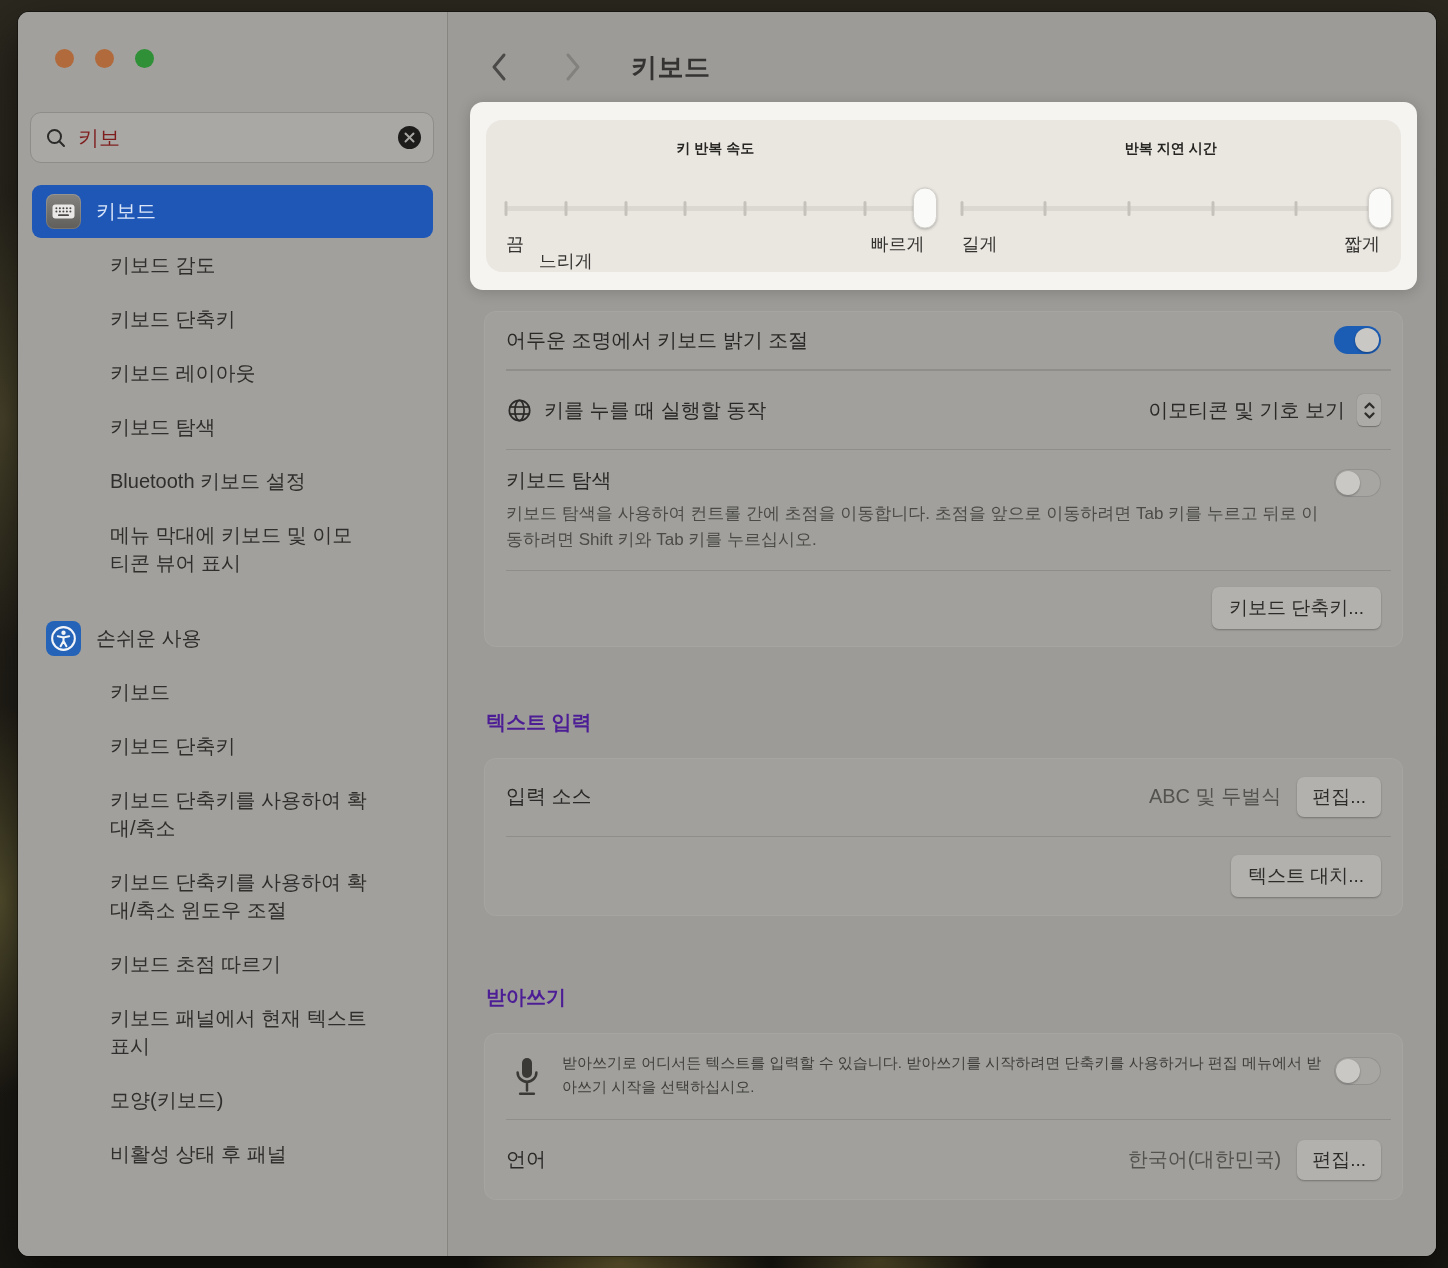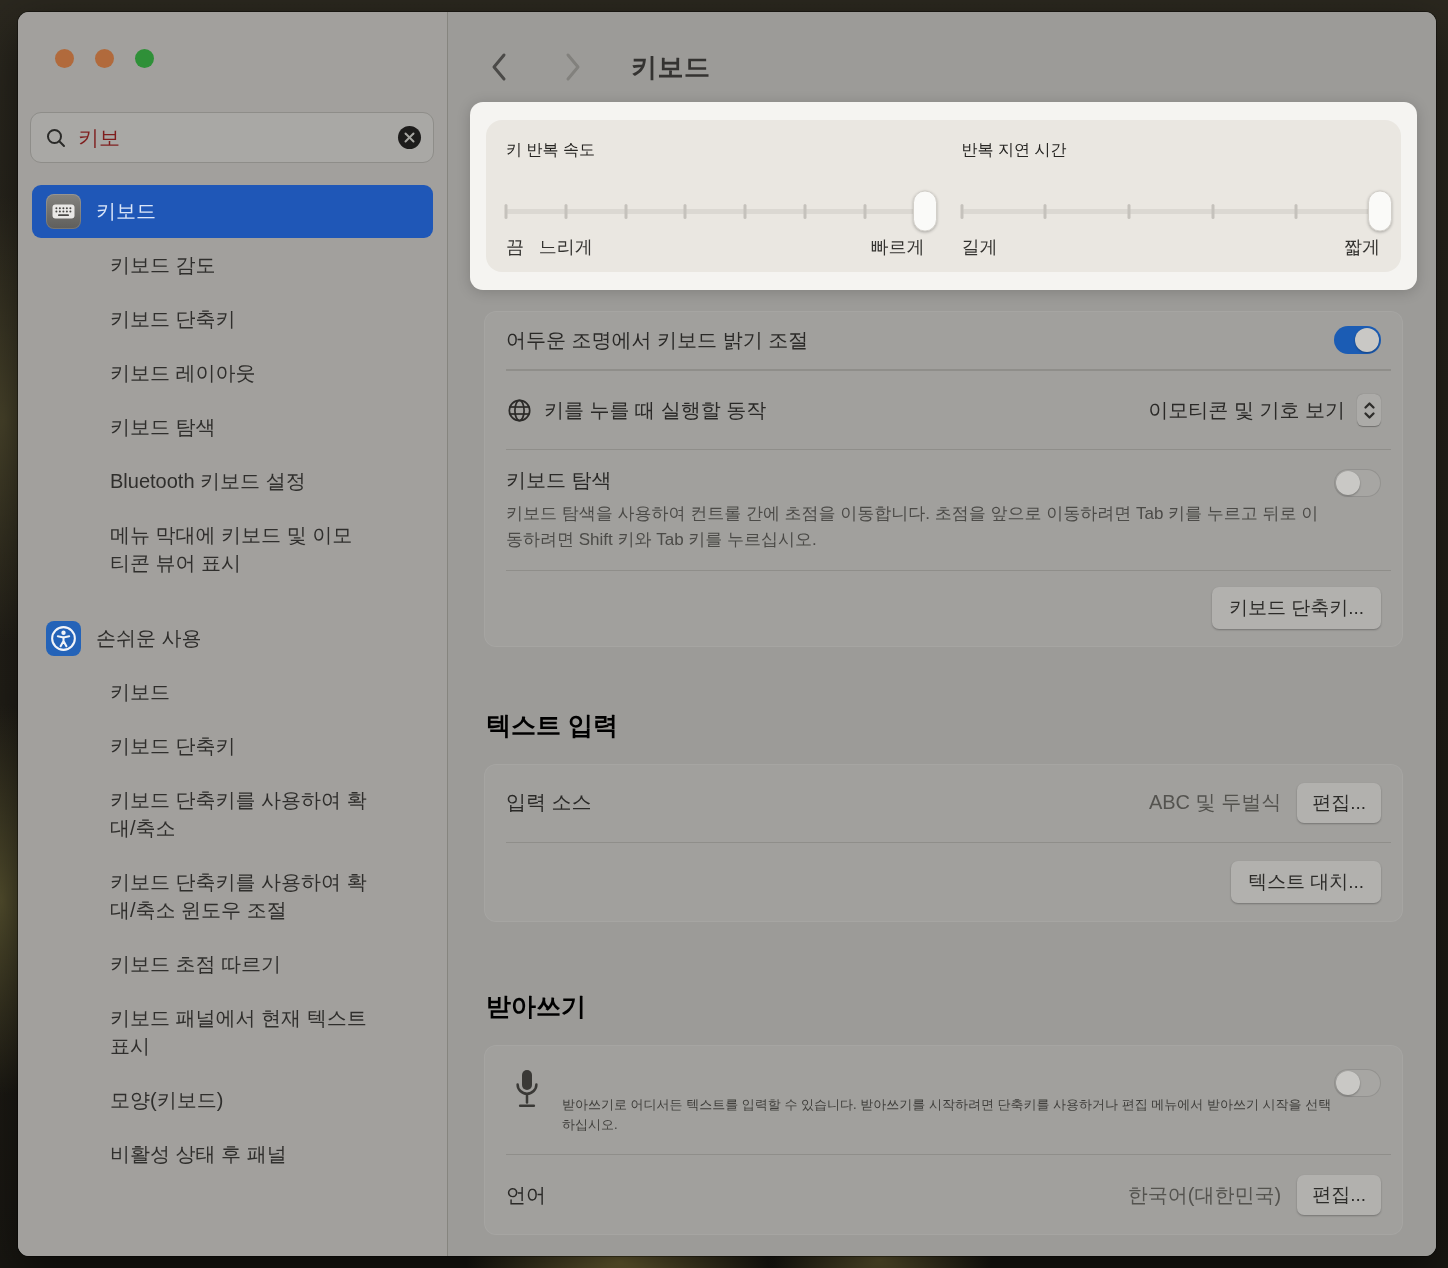--- a/index.html
+++ b/index.html
@@ -70,31 +70,31 @@
   
   .highlight {
     margin:16px -14px 0 -14px; height:188px; border-radius:13px; background:#f5f4f1;
     padding:18px 16px; box-shadow:0 2px 14px rgba(0,0,0,.18);
   }
   .slider-card {
     height:152px; border-radius:16px; background:#eae7e1;
     display:flex; gap:37px; padding:20px 21px 0 20px;
   }
   .slider-col { flex:1 1 0; position:relative; }
-  .slider-title { font-size:16px; font-weight:normal; color:#262522; }
+  .slider-title { font-size:14px; font-weight:bold; color:#262522;text-align:center; }
   .slider-body { position:relative; margin-top:30px; height:40px; }
   .track { position:absolute; left:0; right:0; top:18px; height:5px; border-radius:3px; background:#dbd8d2; }
   .tick { position:absolute; top:-5px; width:3px; height:15px; border-radius:1.5px; background:#c5c2bc; transform:translateX(-50%); }
   .handle {
     position:absolute; top:50%; width:24px; height:41px; border-radius:12px;
     background:#fafaf8; border:1px solid #d2cfc9; transform:translate(-50%,-50%);
     box-shadow:0 1px 3px rgba(0,0,0,.25);
   }
   .slider-labels { position:relative; margin-top:4px; display:flex; justify-content:space-between; font-size:18px; color:#33322f; }
-  .lbl-mid { position:absolute; top:0; transform:translateX(-50%); }
+  .lbl-mid { position:absolute; top:17px; transform:translateX(-50%); }
 
   
   .card { background:rgba(255,255,255,.05); border-radius:12px; box-shadow:inset 0 0 0 1px rgba(255,255,255,.06); }
   .card-toggles { margin-top:21px; }
   .row { display:flex; align-items:center; padding:15px 22px; }
   .row-main { font-size:20px; color:#2a2927; }
   .spacer { flex:1 1 auto; }
   .divider { height:1px; background:#8f8e8a; margin:0 12px 0 22px; }
   .row-tall { padding:23px 22px; }
 
@@ -115,27 +115,27 @@
   .toggle.off .knob { left:2px; }
 
   .desc { font-size:17px; color:#4b4a47; line-height:1.55; max-width:820px; margin-top:7px; }
 
   .btn {
     background:#b2b1ae; border-radius:7px; padding:8px 17px; font-size:19px; color:#2c2b29;
     box-shadow:0 1px 2px rgba(0,0,0,.28); white-space:nowrap;
   }
   .btn-row { display:flex; justify-content:flex-end; padding:16px 22px 18px 22px; }
 
-  .section-title { font-size:25px; font-weight:bold; color:#000000; margin:62px 0 0 0; padding-left:2px; }
+  .section-title { font-size:20px; font-weight:bold; color:#4c1d95; margin:62px 0 0 0; padding-left:2px; }
   .section-title + .card { margin-top:22px; }
   .mt-dict { margin-top:68px; }
 
   .dict-row { display:flex; align-items:flex-start; padding:18px 22px; }
   .mic-wrap { flex:0 0 auto; margin:4px 20px 0 6px; display:flex; }
-  .dict-desc { font-size:13px; color:#3f3e3b; line-height:1.6; max-width:770px;margin-top:32px; }
+  .dict-desc { font-size:15px; color:#3f3e3b; line-height:1.6; max-width:770px; }
   .dict-row .toggle { margin-left:auto; margin-top:6px; }
   svg { display:block; }
 </style>
 </head>
 <body>
 
 <div class="window">
 
   <div class="sidebar">
     <div class="traffic">

